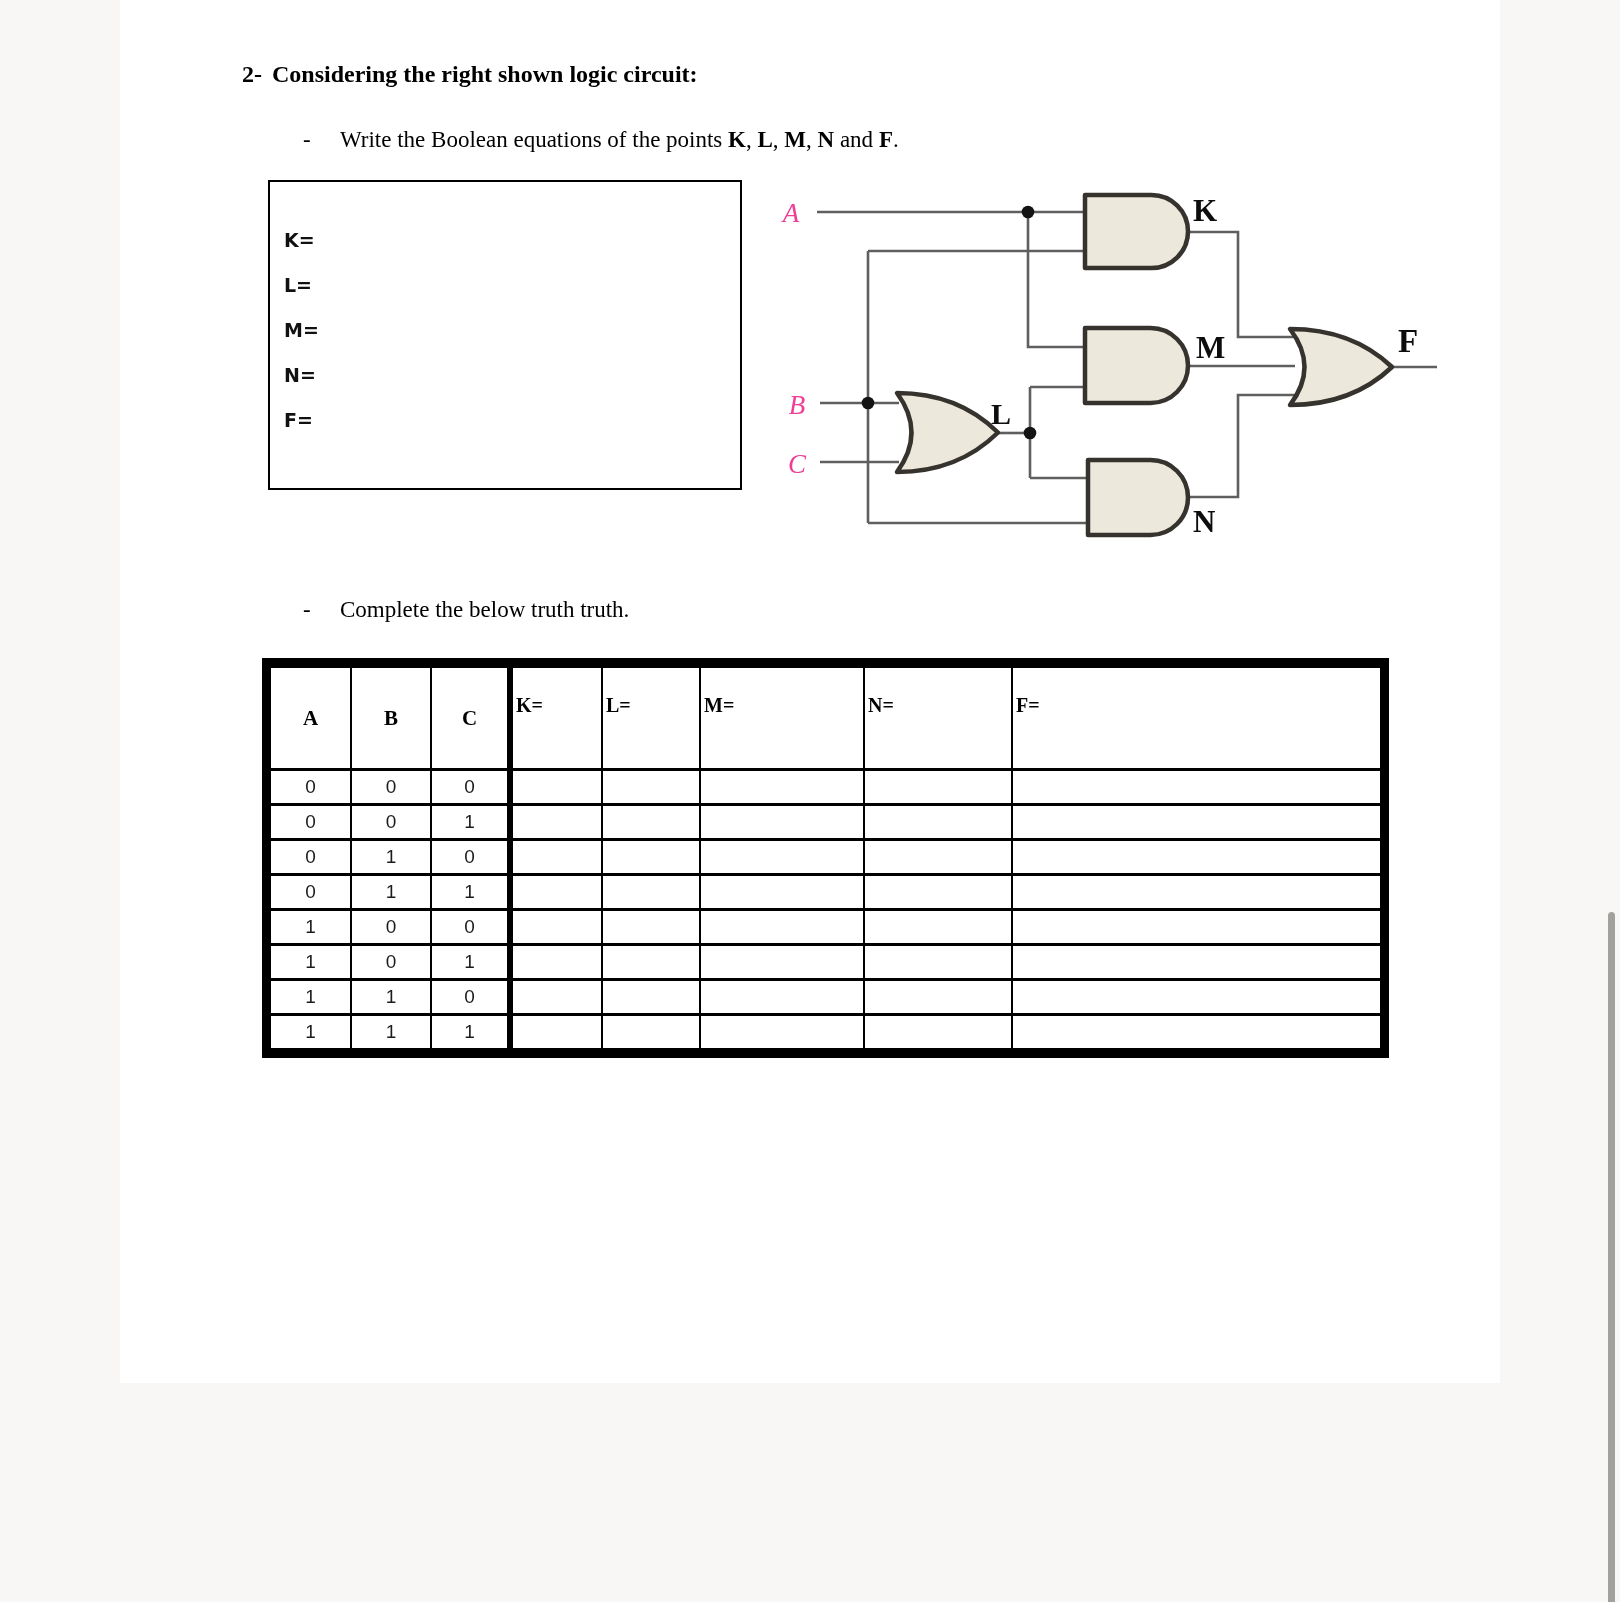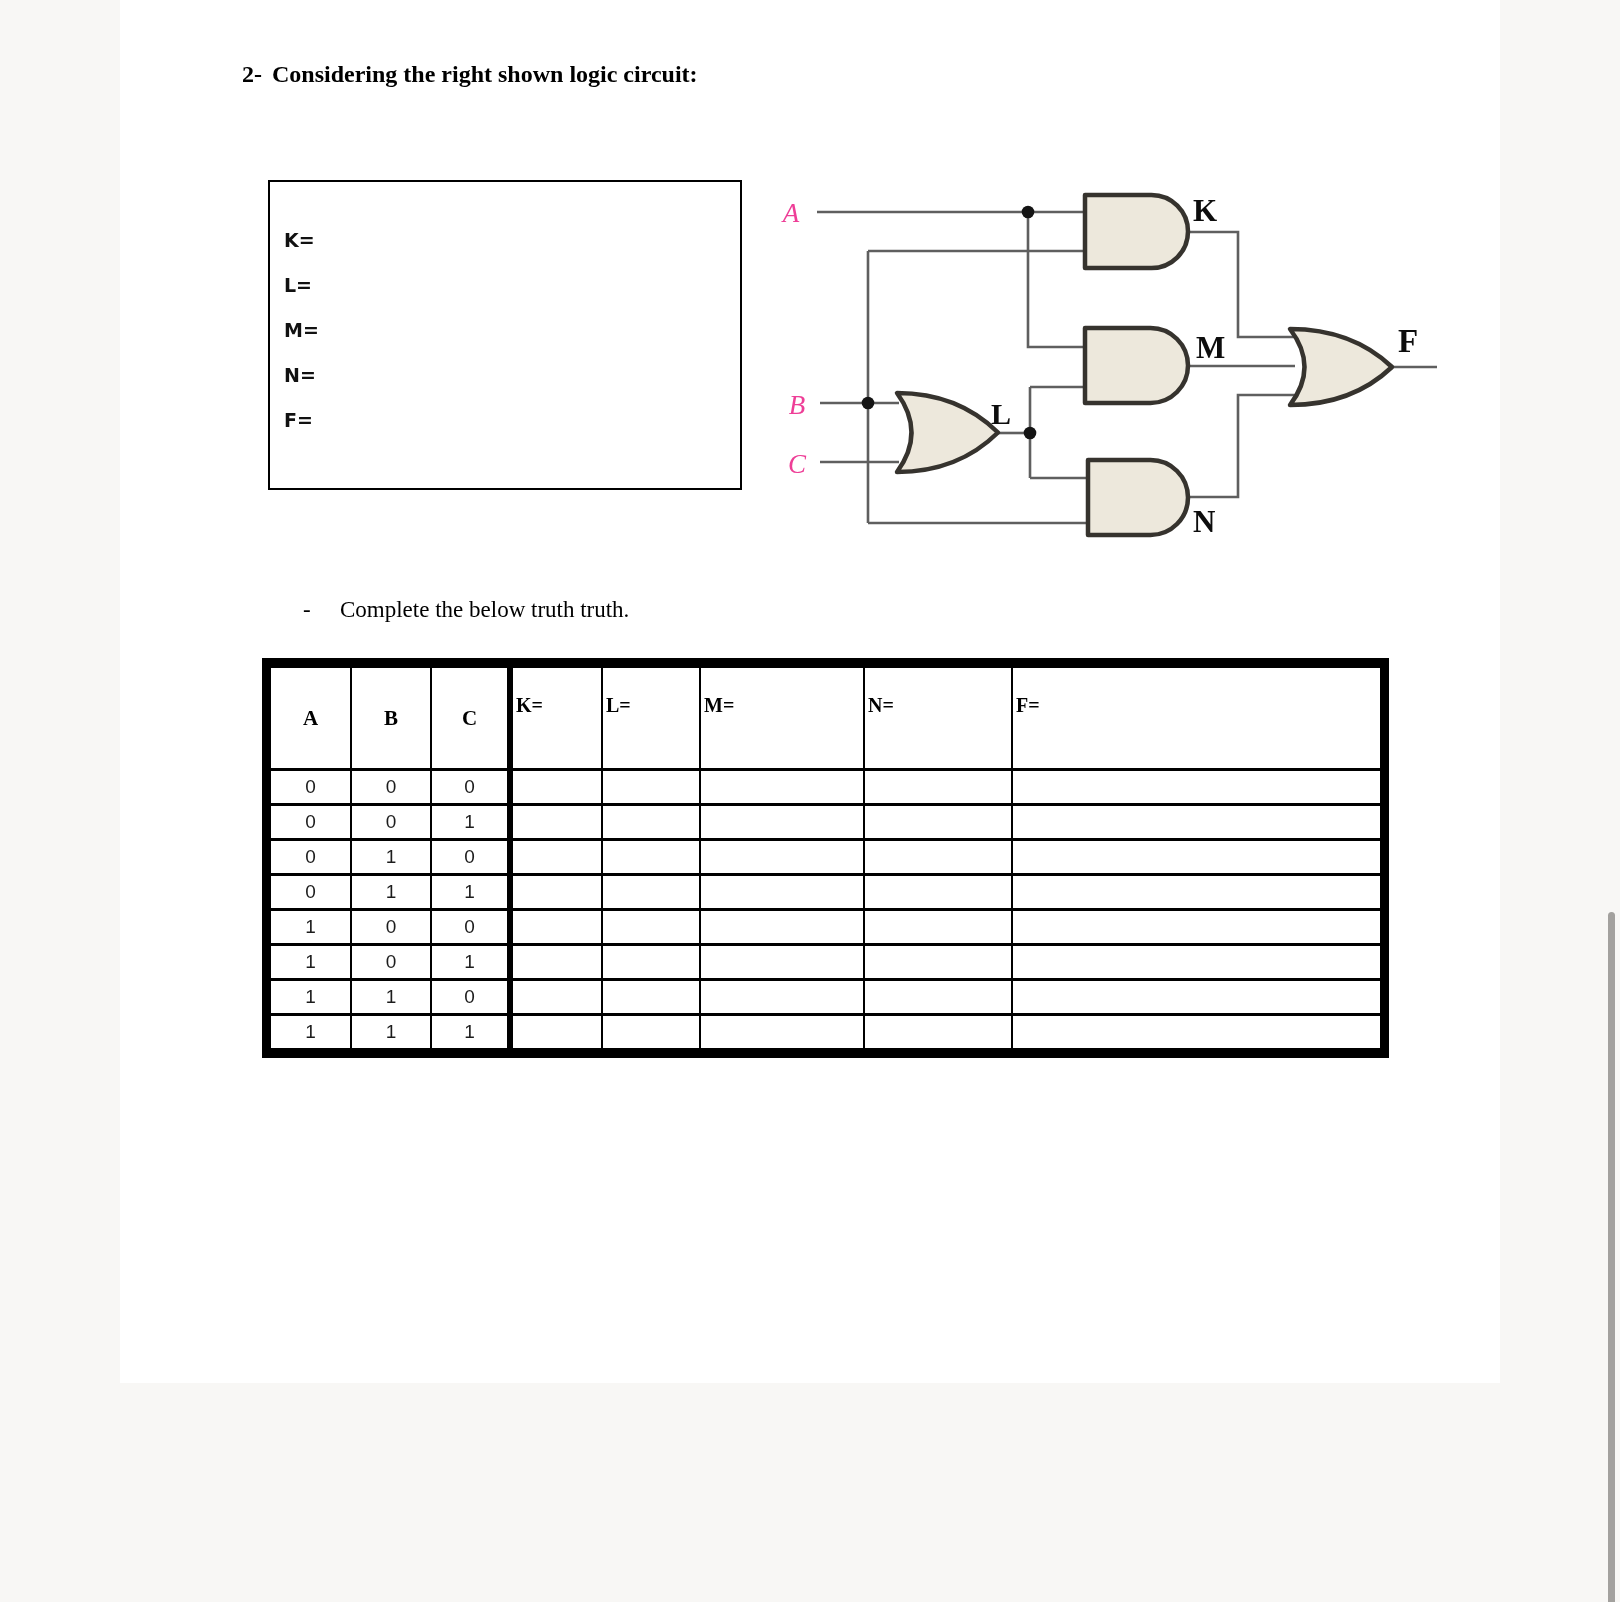--- a/index.html
+++ b/index.html
@@ -67,20 +67,23 @@
 </style>
 </head>
 <body>
 
 <div class="paper">
 
   <div class="heading">
     <span class="qnum">2-</span><span>Considering the right shown logic circuit:</span>
   </div>
 
+  <div class="bullet bullet-1">
+    <span class="dash">-</span><span><span>Write the Boolean equations of the points </span><b>K</b><span>, </span><b>L</b><span>, </span><b>M</b><span>, </span><b>N</b><span> and </span><b>F</b><span>.</span></span>
+  </div>
 
   <div class="answer-box">
     <div class="eq-label" style="top:47px">K=</div>
     <div class="eq-label" style="top:92px">L=</div>
     <div class="eq-label" style="top:137px">M=</div>
     <div class="eq-label" style="top:182px">N=</div>
     <div class="eq-label" style="top:227px">F=</div>
   </div>
 
   <svg class="circuit-svg" width="740" height="380" viewBox="760 180 740 380">

